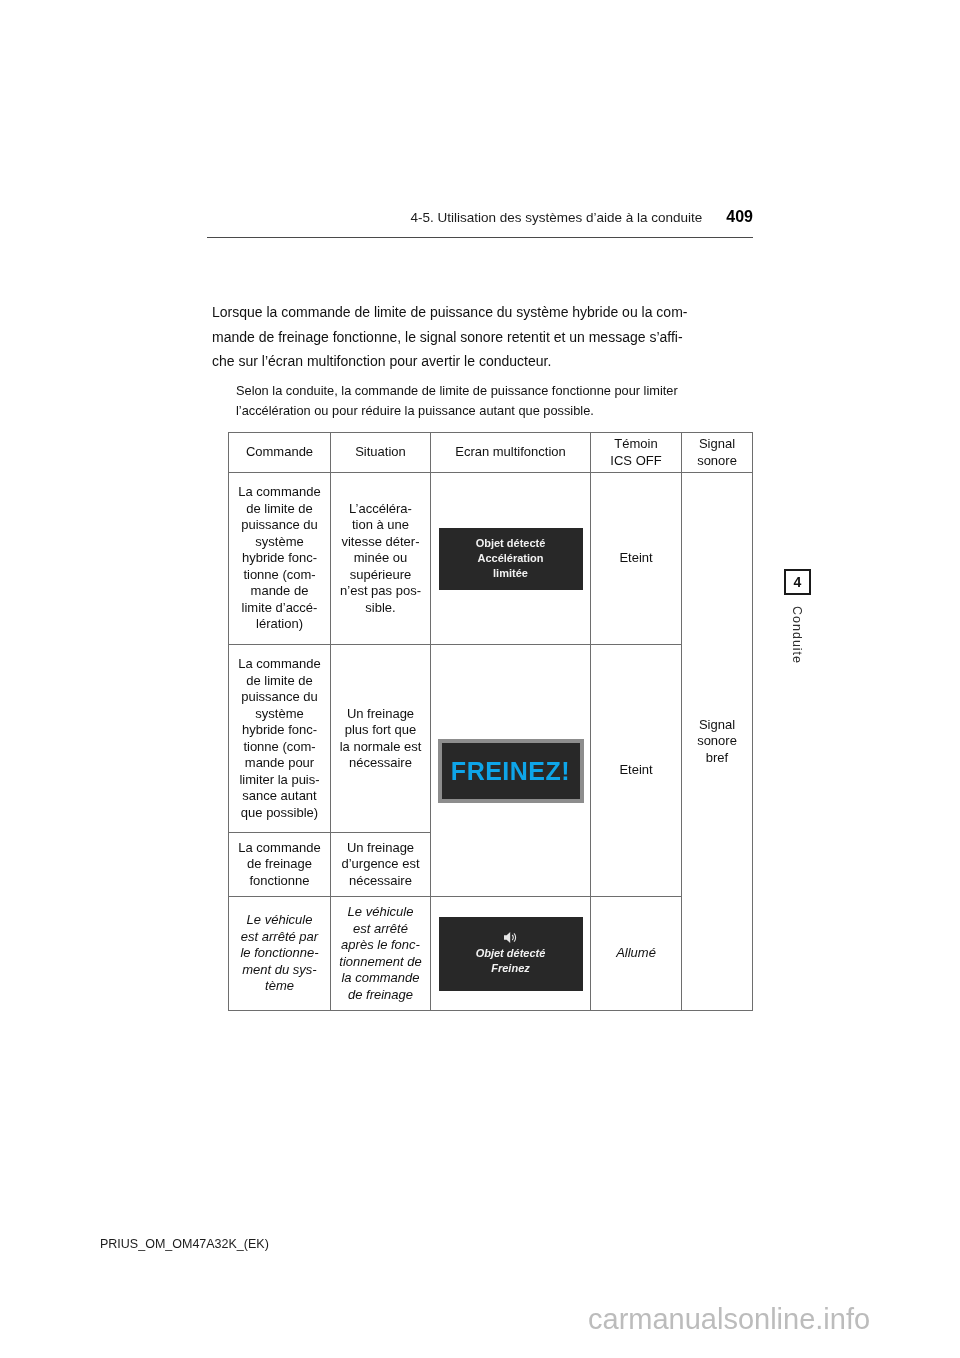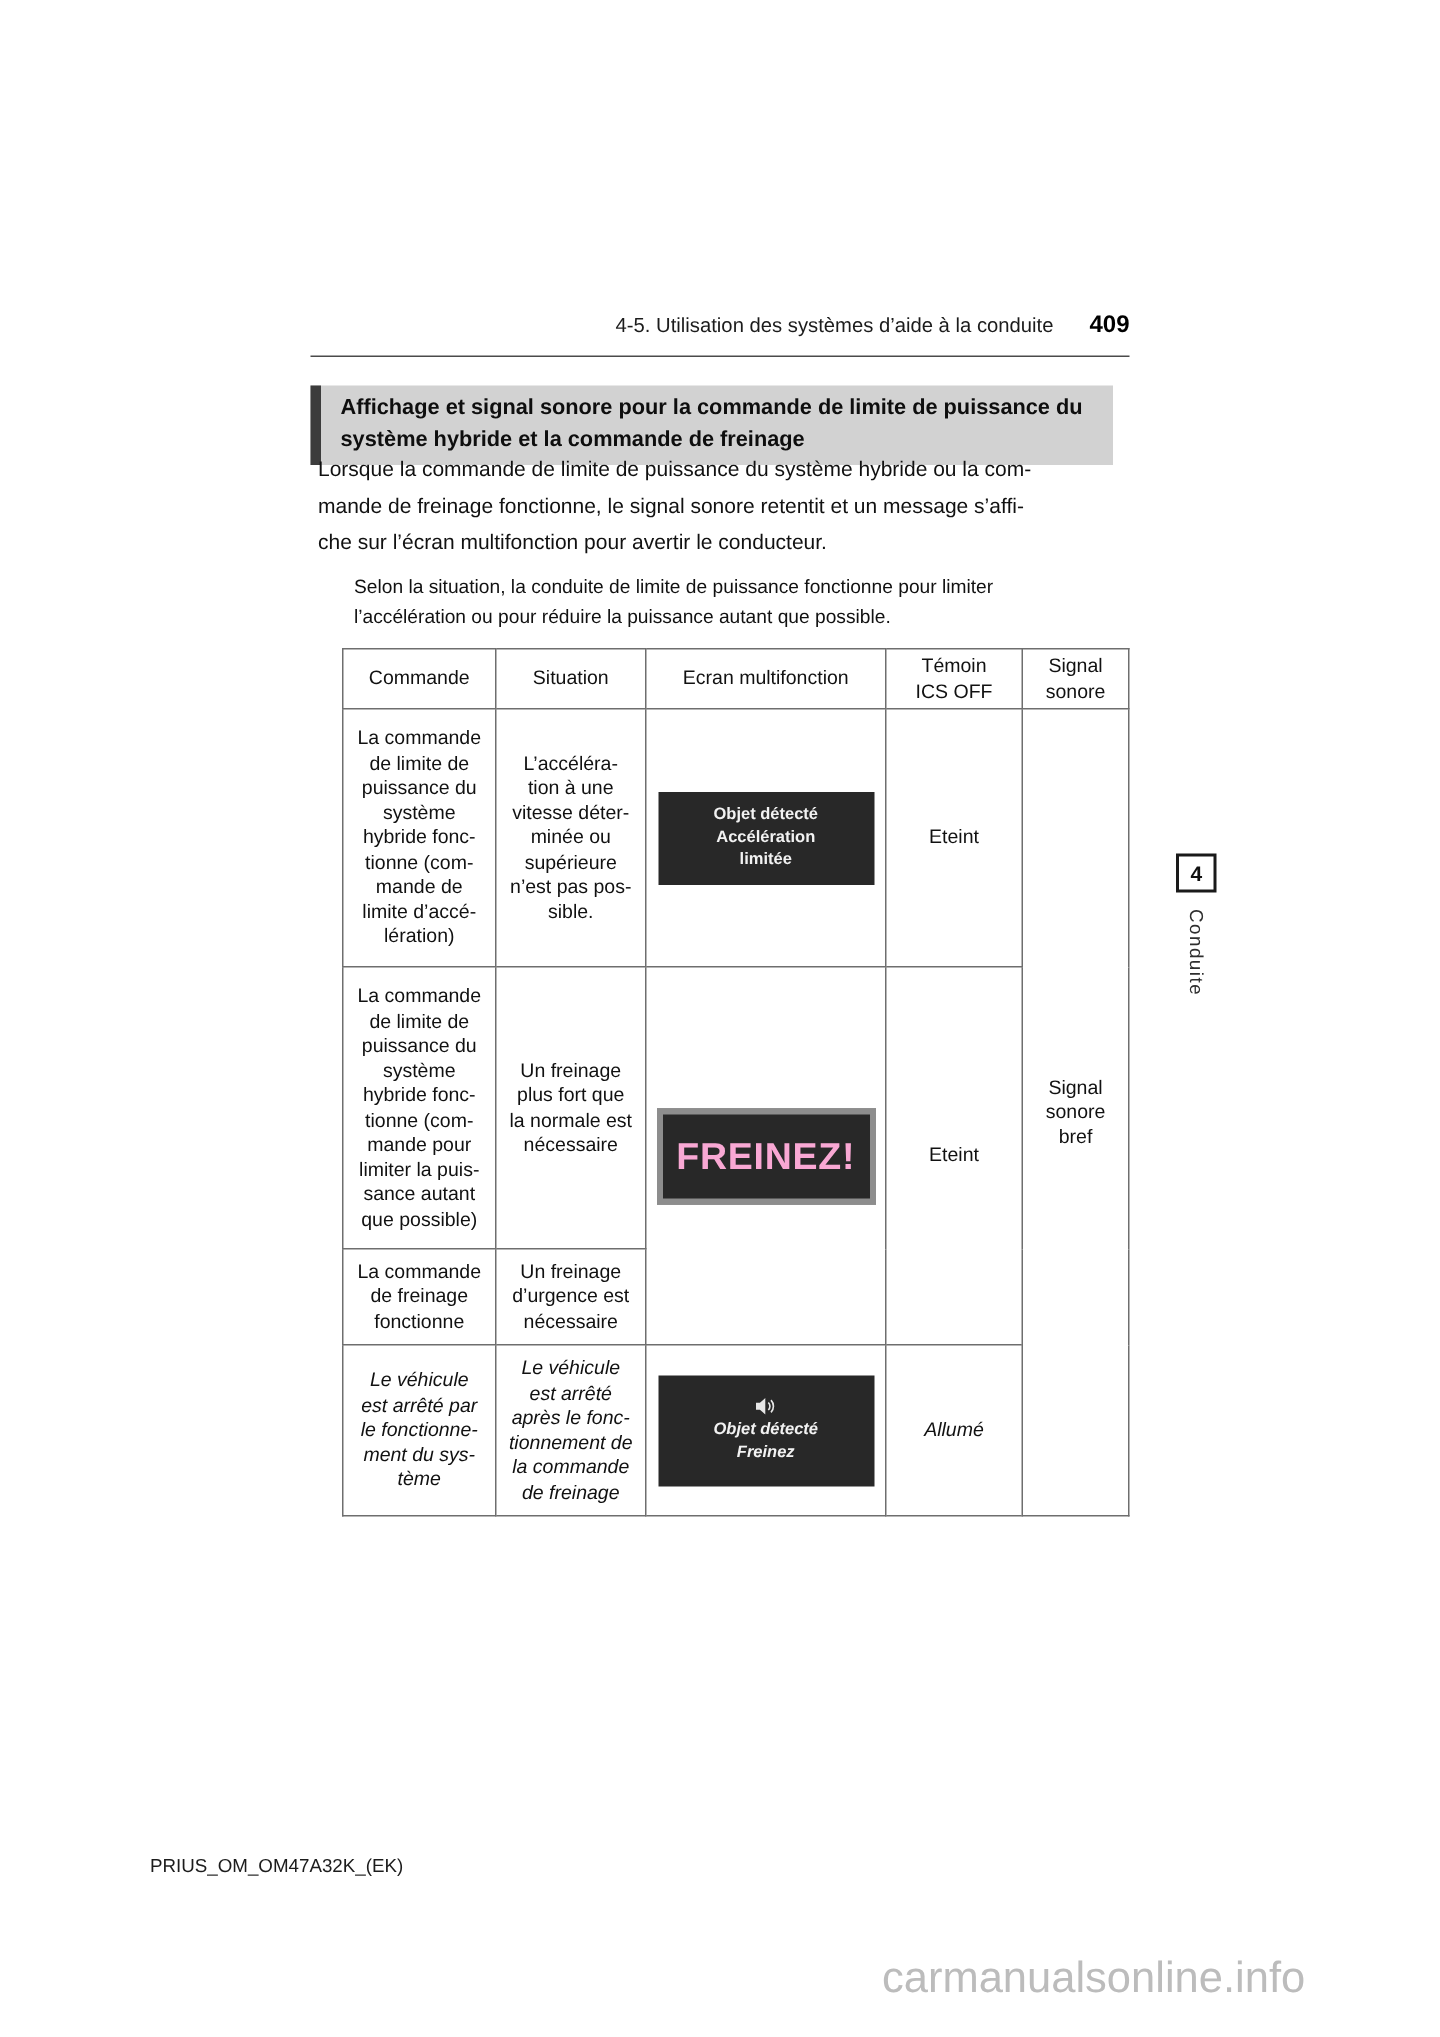--- a/index.html
+++ b/index.html
@@ -61,21 +61,21 @@
 
   
   .screen{
     margin:0 auto;background:#282828;color:#f2f2f2;
     display:flex;flex-direction:column;align-items:center;justify-content:center;
     font-size:11px;font-weight:bold;line-height:15px;text-align:center;
   }
   .screen-accel{width:144px;height:62px;}
   .screen-freinez{
     width:138px;height:56px;border:4px solid #8d8d8d;
-    font-size:25px;line-height:28px;letter-spacing:0.5px;color:#f9a8d4;
+    font-size:25px;line-height:28px;letter-spacing:0.5px;color:#0ea5e9;
   }
   .screen-stop{width:144px;height:74px;}
   .speaker{display:block;height:13px;margin-bottom:2px;}
 
   
   .tab-number{
     position:absolute;left:784px;top:569px;width:27px;height:26px;
     border:2px solid #1a1a1a;box-sizing:border-box;
     display:flex;align-items:center;justify-content:center;
     font-size:14px;font-weight:bold;color:#111;
@@ -93,29 +93,25 @@
 <body>
 
 <div class="page">
 
   <div class="topbar">
     <span class="section-header">4-5. Utilisation des systèmes d’aide à la conduite</span>
     <span class="page-number">409</span>
   </div>
   <div class="rule"></div>
 
-  <div class="heading-block">
-    <div class="heading-text prewrap">Affichage et signal sonore pour la commande de limite de puissance du
-système hybride et la commande de freinage</div>
-  </div>
 
   <p class="intro prewrap">Lorsque la commande de limite de puissance du système hybride ou la com-
 mande de freinage fonctionne, le signal sonore retentit et un message s’affi-
 che sur l’écran multifonction pour avertir le conducteur.</p>
-  <p class="note prewrap">Selon la situation, la conduite de limite de puissance fonctionne pour limiter
+  <p class="note prewrap">Selon la conduite, la commande de limite de puissance fonctionne pour limiter
 l’accélération ou pour réduire la puissance autant que possible.</p>
 
   <table class="ctl-table">
     <colgroup>
       <col class="col-commande">
         <col class="col-situation">
         <col class="col-ecran">
         <col class="col-temoin">
         <col class="col-signal">
     </colgroup>

